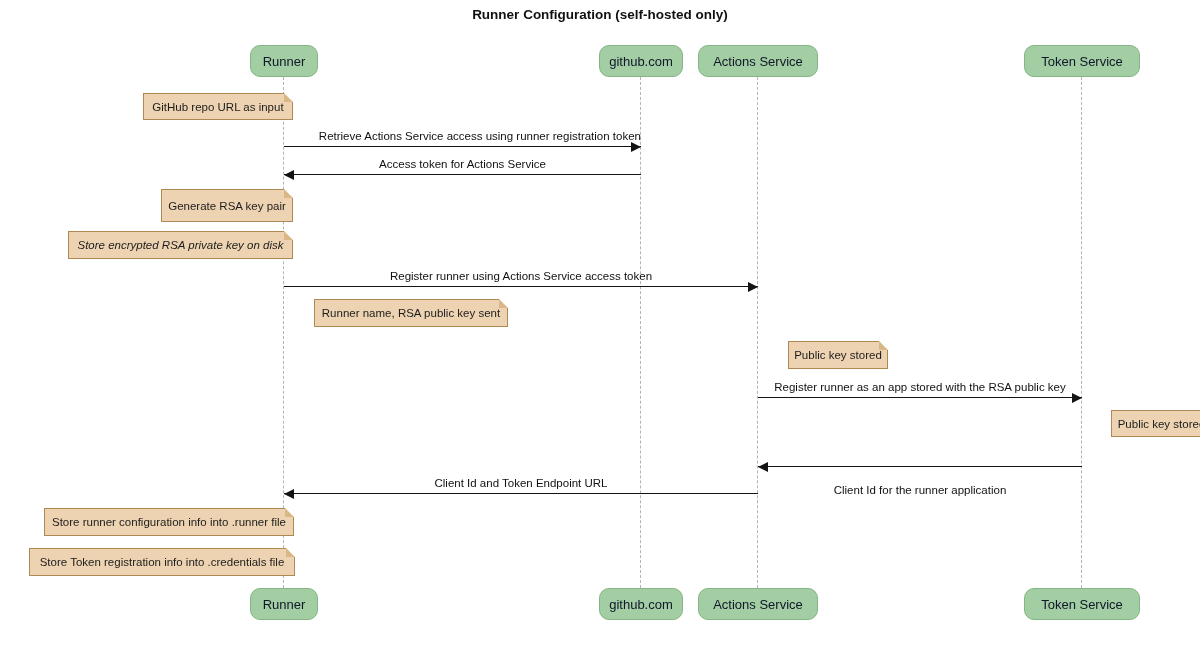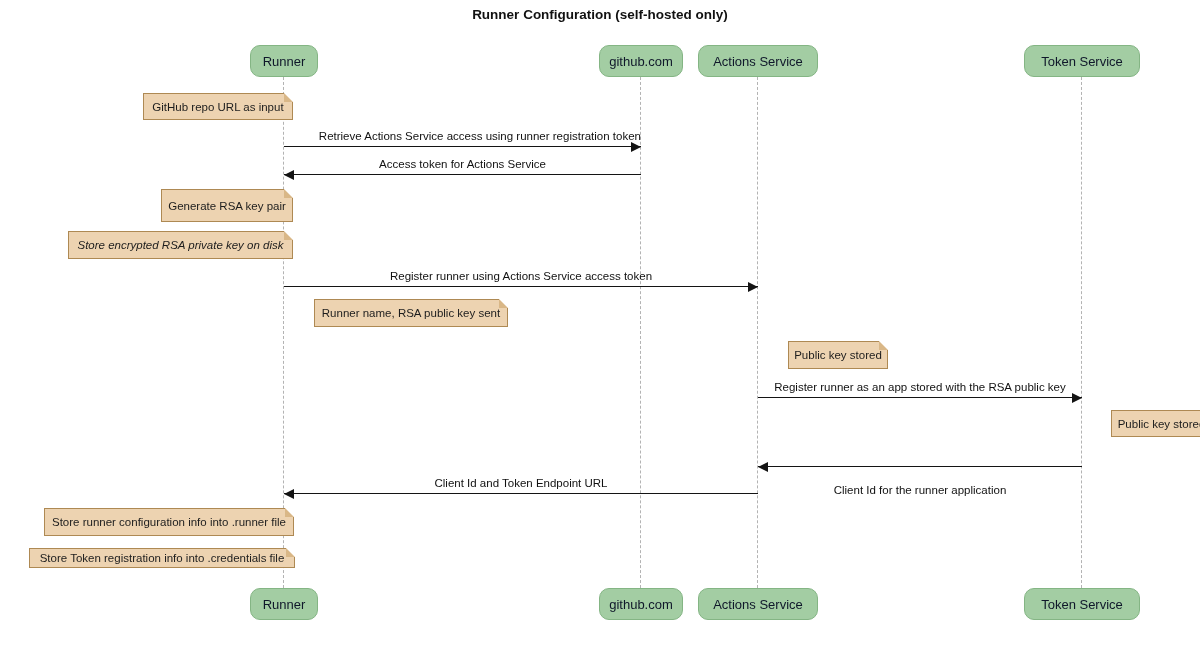--- a/index.html
+++ b/index.html
@@ -104,18 +104,18 @@
         <span>Public key stored</span>
       </div>
       <div class="note" style="left: 1091px; top: 410px; width: 101px; height: 27px;">
         <div class="fold"></div>
         <span>Public key stored</span>
       </div>
       <div class="note" style="left: 24px; top: 508px; width: 250px; height: 28px;">
         <div class="fold"></div>
         <span>Store runner configuration info into .runner file</span>
       </div>
-      <div class="note" style="left: 9px; top: 548px; width: 266px; height: 20px;">
+      <div class="note" style="left: 9px; top: 548px; width: 266px; height: 28px;">
         <div class="fold"></div>
         <span>Store Token registration info into .credentials file</span>
       </div>
     </div>
 </div>
 
 </body></html>

